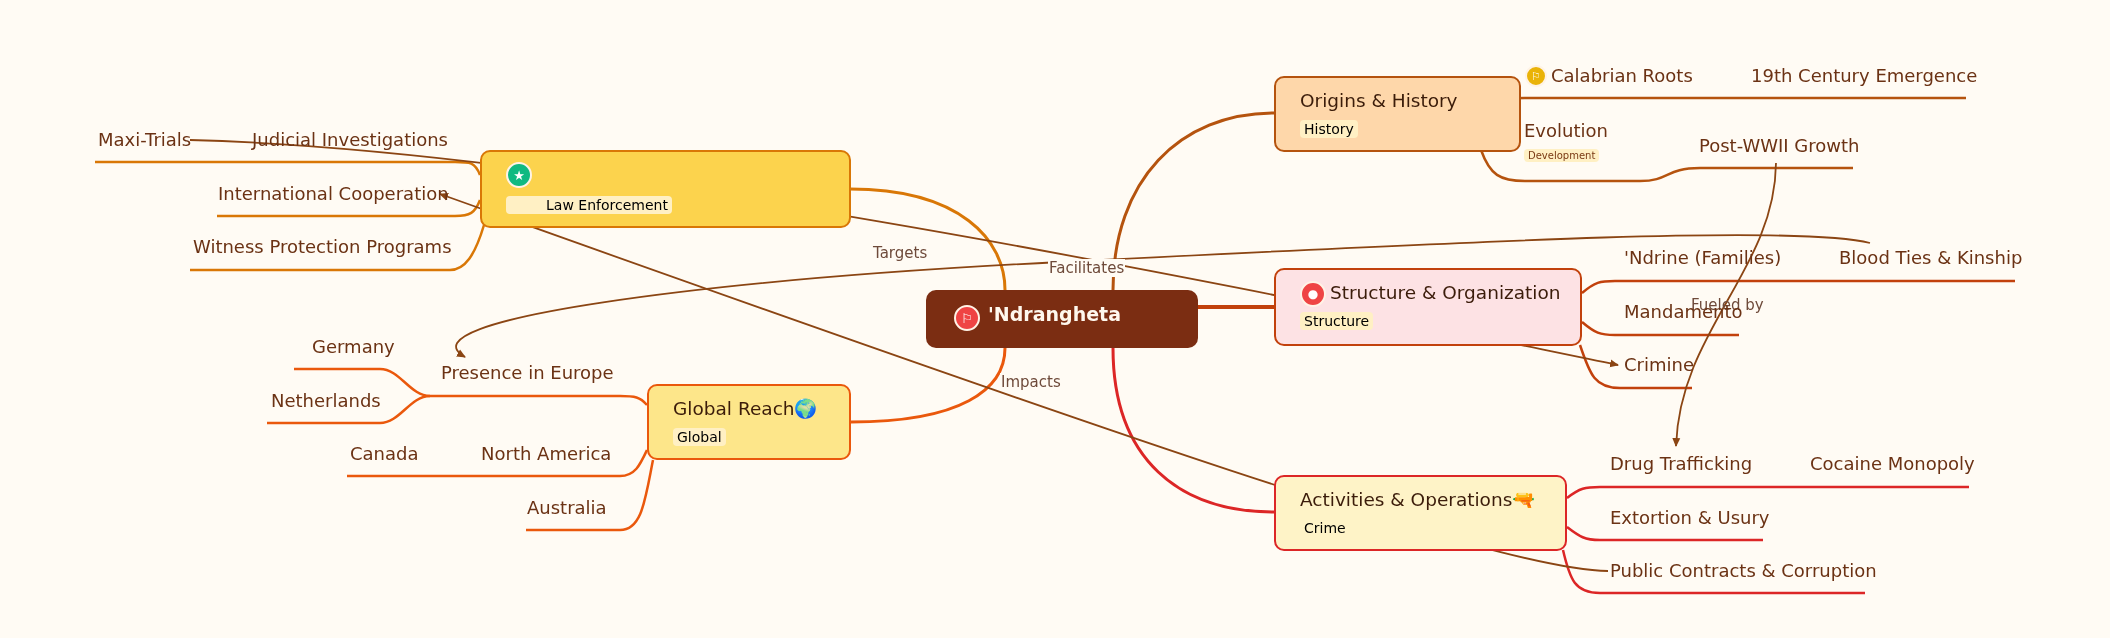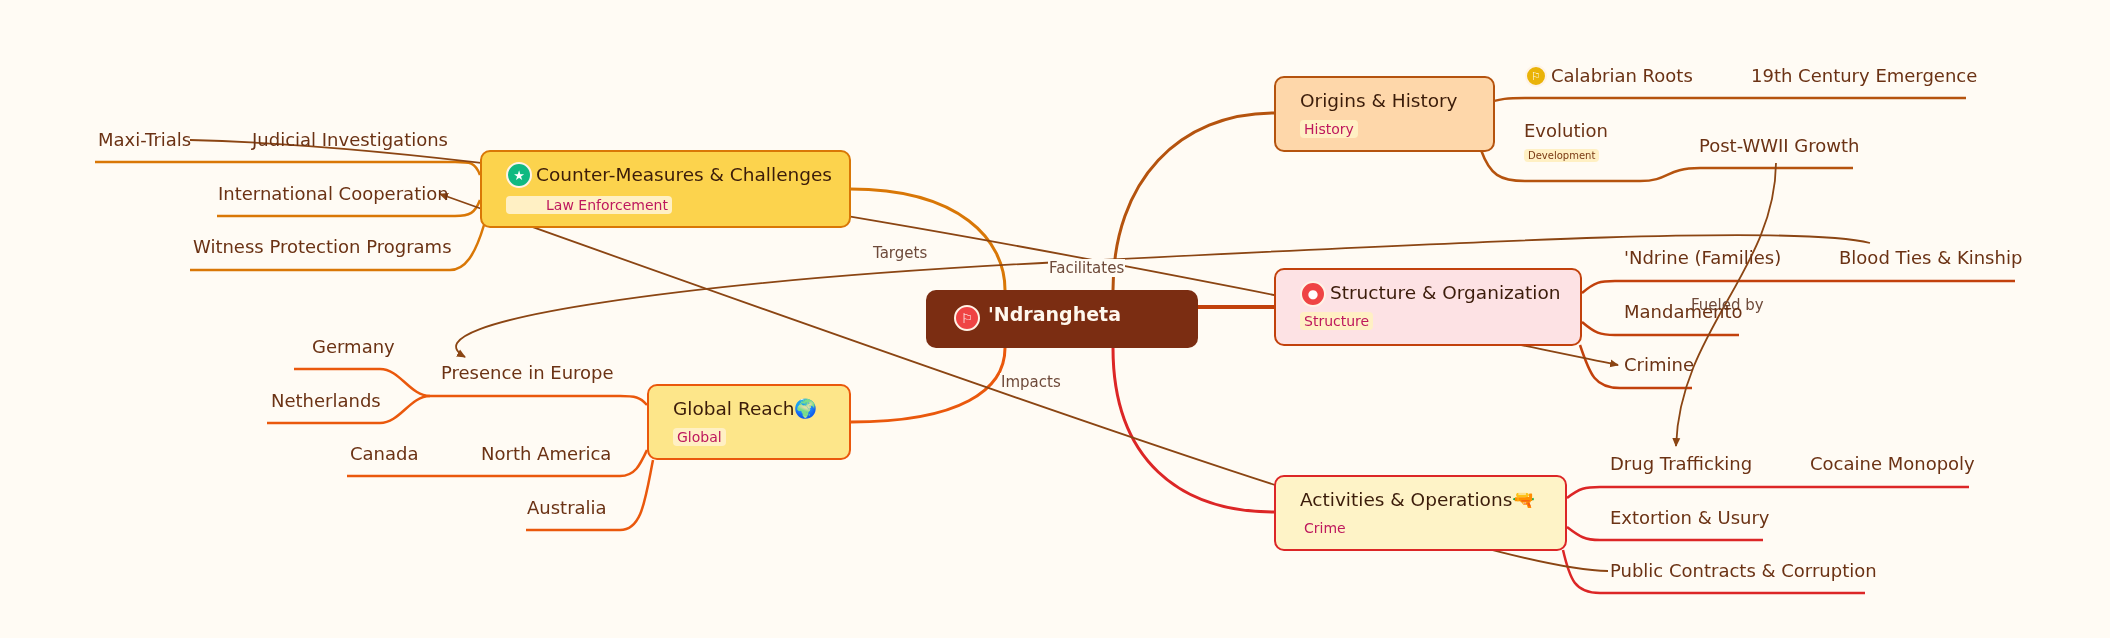--- a/index.html
+++ b/index.html
@@ -1,20 +1,20 @@
 <!DOCTYPE html>
 <html><head>
 <meta charset="utf-8">
 <style>
   html, body { margin:0; padding:0; }
   body { width:2110px; height:638px; background:#fffbf4; overflow:hidden; position:relative; font-family:"DejaVu Sans", sans-serif; }
   svg.edges { position:absolute; left:0; top:0; width:2110px; height:638px; }
   .node { position:absolute; box-sizing:border-box; border-radius:10px; border:2px solid; }
   .node .title { position:absolute; font-size:18.5px; color:#3b1c0a; white-space:nowrap; }
-  .node .tag { position:absolute; font-size:14px; color:#be185d; background:#fff0c4; border-radius:4px; padding:1px 4px; white-space:nowrap; }
+  .node .tag { position:absolute; font-size:14px; color:#000000; background:#fff0c4; border-radius:4px; padding:1px 4px; white-space:nowrap; }
   .root { position:absolute; left:926px; top:290px; width:272px; height:58px; background:#7b2d12; border-radius:10px; }
   .root .title { position:absolute; left:62px; top:13px; color:#fff8ee; font-size:19px; font-weight:bold; white-space:nowrap; }
   .icon { position:absolute; width:26px; height:26px; border-radius:50%; border:2px solid #fff3e6; box-sizing:border-box; display:flex; align-items:center; justify-content:center; color:#fff; font-size:13px; }
   .leaf { position:absolute; font-size:18px; color:#6b3214; white-space:nowrap; }
   .rel { position:absolute; font-size:15px; color:#6e4a3a; white-space:nowrap; background:#fffbf4; padding:0 1px; }
 </style>
 </head>
 <body>
 
 <svg class="edges" viewBox="0 0 2110 638">
@@ -59,21 +59,21 @@
 <span class="rel" style="left:872px;top:244px;">Targets</span>
 <span class="rel" style="left:1048px;top:259px;text-align:center;">Facilitates</span>
 <span class="rel" style="left:1000px;top:373px;">Impacts</span>
 <span class="rel" style="left:1690px;top:296px;background:transparent;">Fueled by</span>
 
 <div class="root">
   <span class="icon" style="left:28px;top:15px;background:#ef4444;">⚐</span>
   <span class="title">'Ndrangheta</span>
 </div>
 
-<div class="node" style="left:1274px;top:76px;width:221px;height:76px;background:#fed7aa;border-color:#b5530e;">
+<div class="node" style="left:1274px;top:76px;width:247px;height:76px;background:#fed7aa;border-color:#b5530e;">
   <span class="title" style="left:24px;top:12px;">Origins &amp; History</span>
   <span class="tag" style="left:24px;top:42px;">History</span>
 </div>
 <span class="icon" style="left:1525px;top:65px;width:22px;height:22px;background:#eab308;font-size:11px;">⚐</span>
 <span class="leaf" style="left:1551px;top:65px;">Calabrian Roots</span>
 <span class="leaf" style="left:1751px;top:65px;">19th Century Emergence</span>
 <span class="leaf" style="left:1524px;top:120px;">Evolution</span>
 <span class="tag" style="position:absolute;left:1524px;top:149px;font-size:10px;color:#7a3a14;background:#fff0c4;border-radius:4px;padding:1px 4px;">Development</span>
 <span class="leaf" style="left:1699px;top:135px;">Post-WWII Growth</span>
 
@@ -91,21 +91,20 @@
   <span class="title" style="left:24px;top:12px;"><span>Activities &amp; Operations</span><span>🔫</span></span>
   <span class="tag" style="left:24px;top:42px;background:transparent;">Crime</span>
 </div>
 <span class="leaf" style="left:1610px;top:453px;">Drug Trafficking</span>
 <span class="leaf" style="left:1810px;top:453px;">Cocaine Monopoly</span>
 <span class="leaf" style="left:1610px;top:507px;">Extortion &amp; Usury</span>
 <span class="leaf" style="left:1610px;top:560px;">Public Contracts &amp; Corruption</span>
 
 <div class="node" style="left:480px;top:150px;width:371px;height:78px;background:#fcd34d;border-color:#d97706;">
   <span class="icon" style="left:24px;top:10px;background:#10b981;font-size:13px;">★</span>
-  <span class="title" style="left:54px;top:12px;">Counter-Measures &amp; Challenges</span>
   <span class="tag" style="left:24px;top:44px;padding-left:40px;">Law Enforcement</span>
 </div>
 <span class="leaf" style="left:252px;top:129px;">Judicial Investigations</span>
 <span class="leaf" style="left:98px;top:129px;">Maxi-Trials</span>
 <span class="leaf" style="left:218px;top:183px;">International Cooperation</span>
 <span class="leaf" style="left:193px;top:236px;">Witness Protection Programs</span>
 
 <div class="node" style="left:647px;top:384px;width:204px;height:76px;background:#fde68a;border-color:#ea580c;">
   <span class="title" style="left:24px;top:12px;"><span>Global Reach</span><span>🌍</span></span>
   <span class="tag" style="left:24px;top:42px;">Global</span>

